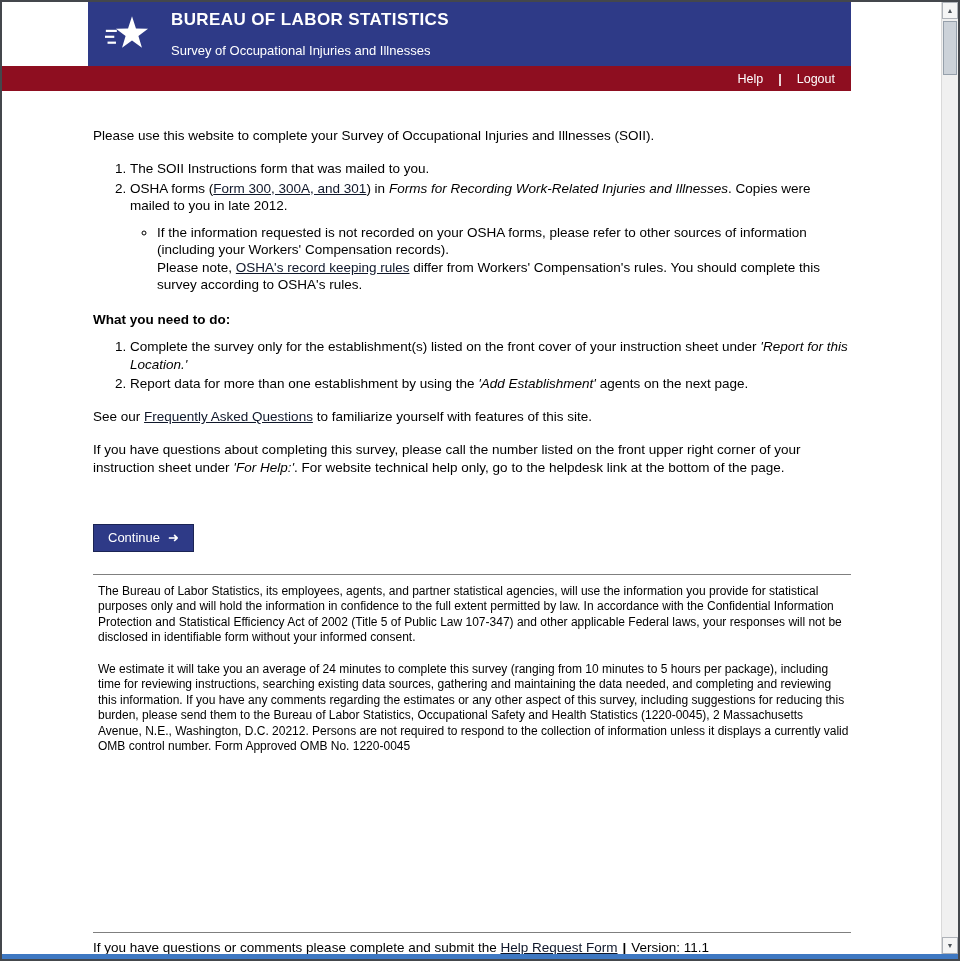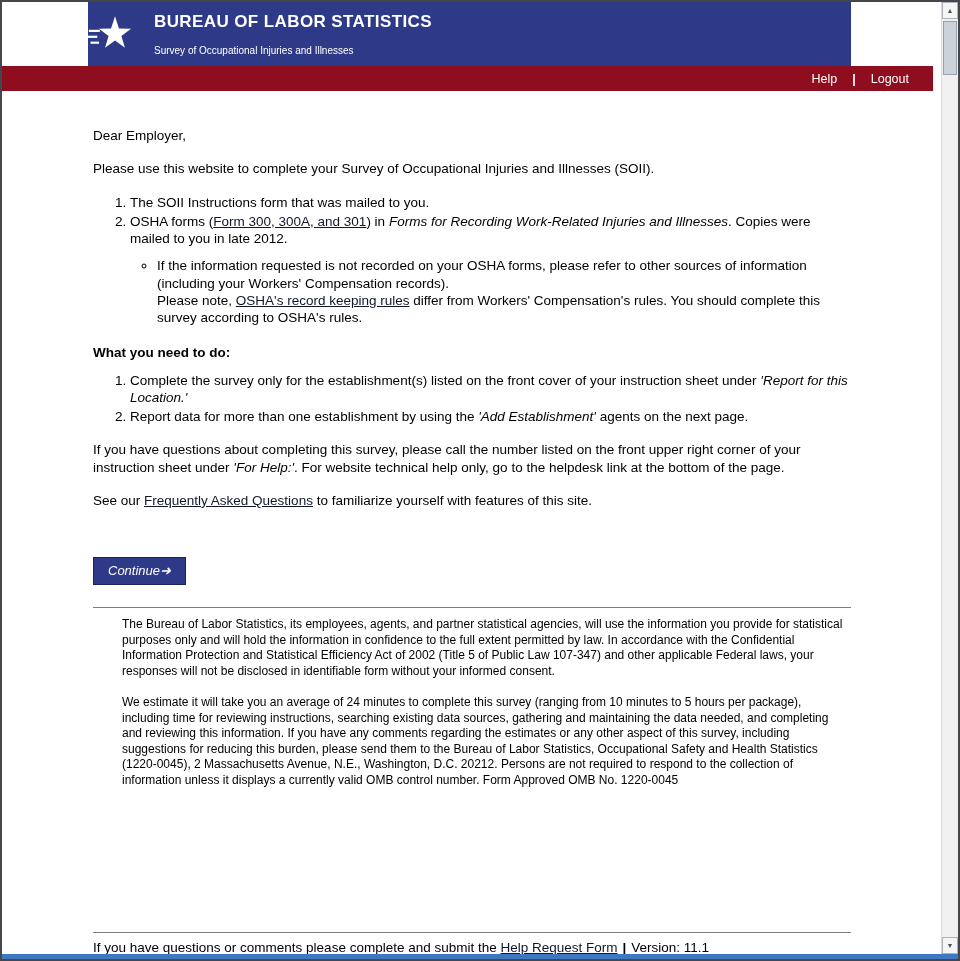--- a/index.html
+++ b/index.html
@@ -12,47 +12,47 @@
   
   .scrollbar { position:absolute; top:0; right:0; bottom:5px; width:17px; background:#f0f0f0; border-left:1px solid #d9d9d9; }
   .scroll-btn { position:absolute; left:0; width:16px; height:17px; background:#f5f5f5; border:1px solid #aeb2b8; color:#4d5359; font-size:7px; line-height:15px; text-align:center; cursor:pointer; }
   .scroll-btn.up { top:0; }
   .scroll-btn.down { bottom:0; }
   .scroll-thumb { position:absolute; left:1px; top:19px; width:14px; height:54px; background:#ccd2d9; border:1px solid #96a0ab; }
 
   .page { position:absolute; top:0; left:0; right:17px; bottom:5px; background:#fff; overflow:hidden; }
 
   
-  .banner { margin-left:86px; width:763px; height:64px; background:#2e3a87; display:flex; align-items:center; padding-left:0; }
+  .banner { margin-left:86px; width:763px; height:64px; background:#2e3a87; display:flex; align-items:center; padding-left:17px; }
   .logo { width:54px; height:46px; flex:0 0 auto; margin-right:12px; }
   .banner-title { color:#fff; font-size:17px; font-weight:bold; letter-spacing:0.4px; }
-  .banner-subtitle { color:#fff; font-size:10px; margin-top:13px; }
+  .banner-subtitle { color:#fff; font-size:13px; margin-top:13px; }
 
   
-  .redbar { width:931px; height:25px; background:#8e0e20; display:flex; justify-content:flex-end; align-items:center; gap:15px; padding-right:24px; }
+  .redbar { width:849px; height:25px; background:#8e0e20; display:flex; justify-content:flex-end; align-items:center; gap:15px; padding-right:16px; }
   .redbar a { color:#fff; font-size:12.5px; text-decoration:none; cursor:pointer; }
   .redbar .navsep { color:#fff; font-size:12.5px; font-weight:bold; }
 
   
   .content { padding:36px 0 0 91px; width:849px; font-size:13.5px; line-height:1.28; color:#000; }
   .content p { margin-bottom:16px; }
   .content h3 { font-size:13.5px; font-weight:bold; margin:18px 0 10px 0; }
   .content ol { margin:0 0 16px 0; padding-left:37px; }
   .content ol li { margin-bottom:2px; }
   .content ul.subnote { list-style-type:circle; margin:10px 0 4px 0; padding-left:27px; }
   a.link { color:#0f172a; text-decoration:underline; cursor:pointer; }
   .it { font-style:italic; }
 
-  .continue-btn { margin-top:32px; display:inline-flex; align-items:center; gap:0; background:#2e3a87; color:#fff; font-family:"Liberation Sans", sans-serif; font-size:13px; padding:5px 14px 6px 14px; border:1px solid #1b2454; cursor:pointer;font-style:italic; }
+  .continue-btn { margin-top:32px; display:inline-flex; align-items:center; gap:8px; background:#2e3a87; color:#fff; font-family:"Liberation Sans", sans-serif; font-size:13px; padding:5px 14px 6px 14px; border:1px solid #1b2454; cursor:pointer; }
   .continue-btn .arrow { font-size:13px; line-height:1; }
 
   hr.rule { border:none; border-top:1px solid #7f7f7f; margin:0; width:758px; }
   .fineprint-wrap { margin-top:22px; }
   .fineprint { padding:9px 0 0 5px; width:756px; font-size:12px; line-height:15.5px; color:#000; }
-  .fineprint p { margin-bottom:16px;margin-left:24px; }
+  .fineprint p { margin-bottom:16px; }
 
   
   .page-footer { position:absolute; left:91px; top:930px; width:758px; font-size:13.5px; }
   .page-footer .line1 { margin-top:7px; }
   .page-footer .line2 { margin-top:1px; }
   .page-footer .sep { font-weight:bold; padding:0 5px; }
   .url-line { margin-top:2px; text-align:center; font-size:15px; }
 </style>
 </head>
 <body>
@@ -77,21 +77,20 @@
       </span>
     </div>
 
     <div class="redbar">
       <a>Help</a>
       <span class="navsep">|</span>
       <a>Logout</a>
     </div>
 
     <div class="content">
-      <p>Dear Employer,</p>
       <p>Please use this website to complete your Survey of Occupational Injuries and Illnesses (SOII).</p>
 
       <ol>
         <li>
           <span>The SOII Instructions form that was mailed to you.</span>
         </li>
         <li>
           <span>OSHA forms (</span><a class="link">Form 300, 300A, and 301</a><span>) in </span><span class="it">Forms for Recording Work-Related Injuries and Illnesses</span><span>. Copies were mailed to you in late 2012.</span>
           <ul class="subnote">
             <li>
@@ -106,25 +105,25 @@
       <ol>
         <li>
           <span>Complete the survey only for the establishment(s) listed on the front cover of your instruction sheet under </span><span class="it">'Report for this Location.'</span>
         </li>
         <li>
           <span>Report data for more than one establishment by using the </span><span class="it">'Add Establishment'</span><span> agents on the next page.</span>
         </li>
       </ol>
 
       <p>
-        <span>If you have questions about completing this survey, please call the number listed on the front upper right corner of your instruction sheet under </span><span class="it">'For Help:'</span><span>. For website technical help only, go to the helpdesk link at the bottom of the page.</span>
+        <span>See our </span><a class="link">Frequently Asked Questions</a><span> to familiarize yourself with features of this site.</span>
       </p>
 
       <p>
-        <span>See our </span><a class="link">Frequently Asked Questions</a><span> to familiarize yourself with features of this site.</span>
+        <span>If you have questions about completing this survey, please call the number listed on the front upper right corner of your instruction sheet under </span><span class="it">'For Help:'</span><span>. For website technical help only, go to the helpdesk link at the bottom of the page.</span>
       </p>
 
       <button class="continue-btn">
         <span>Continue</span>
         <span class="arrow">➜</span>
       </button>
 
       <div class="fineprint-wrap">
         <hr class="rule">
         <div class="fineprint">

